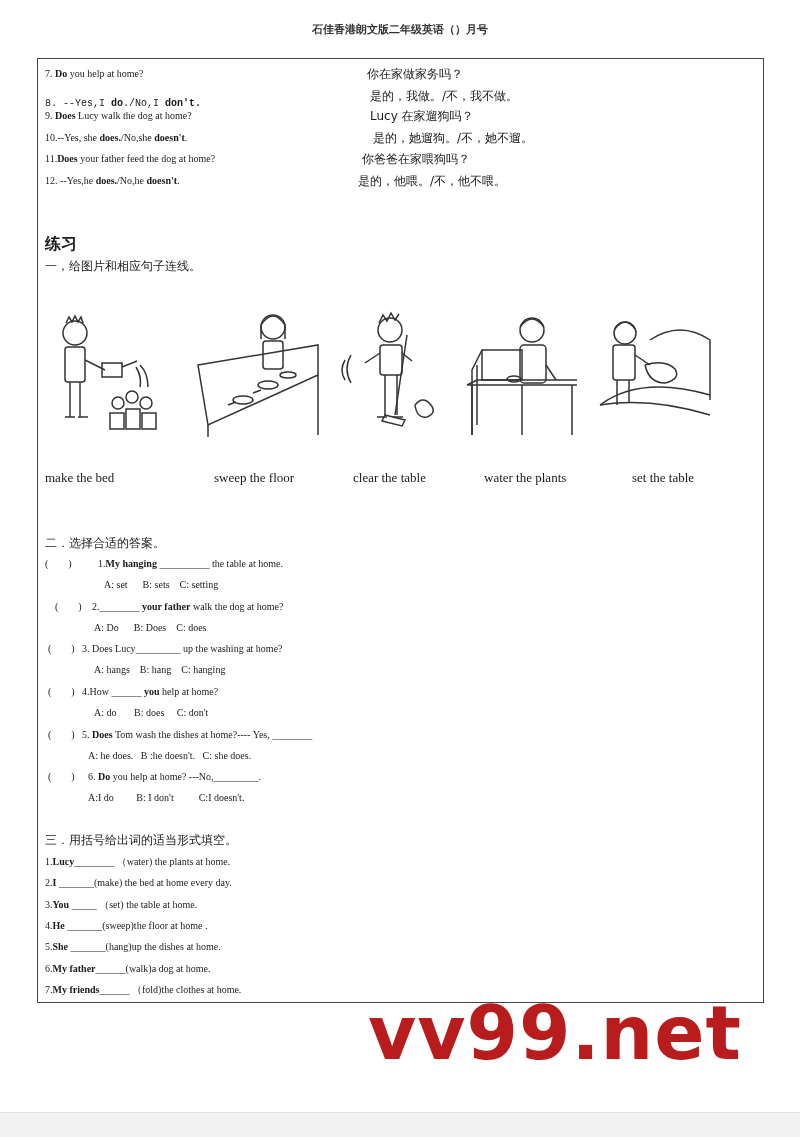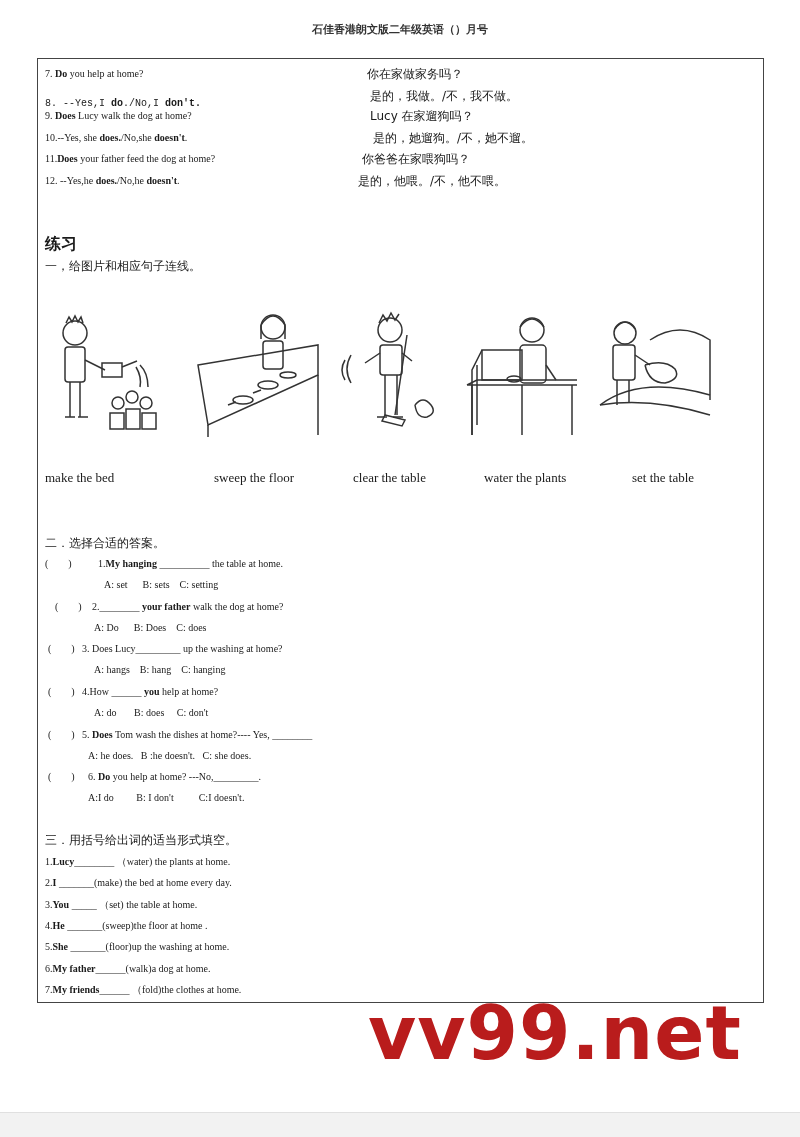--- a/index.html
+++ b/index.html
@@ -166,19 +166,19 @@
     <div class="line" style="left: 88px; top: 769px;"><span>6. </span><b>Do</b><span> you help at home?                   ---No,_________.</span></div>
     <div class="line" style="left: 88px; top: 790px; white-space: pre;">A:I do         B: I don't          C:I doesn't.</div>
   </div>
 
 <div class="line cn" style="left:45px; top:832px;">三．用括号给出词的适当形式填空。</div>
 <div id="part3">
     <div class="line" style="left: 45px; top: 854px;"><span>1.</span><b>Lucy</b><span>________ （water) the plants at home.</span></div>
     <div class="line" style="left: 45px; top: 875.3px;"><span>2.</span><b>I</b><span> _______(make) the bed at home every day.</span></div>
     <div class="line" style="left: 45px; top: 896.6px;"><span>3.</span><b>You</b><span> _____ （set) the table at home.</span></div>
     <div class="line" style="left: 45px; top: 917.9px;"><span>4.</span><b>He</b><span> _______(sweep)the floor at home .</span></div>
-    <div class="line" style="left: 45px; top: 939.2px;"><span>5.</span><b>She</b><span> _______(floor)up the washing at home.</span></div>
+    <div class="line" style="left: 45px; top: 939.2px;"><span>5.</span><b>She</b><span> _______(hang)up the dishes at home.</span></div>
     <div class="line" style="left: 45px; top: 960.5px;"><span>6.</span><b>My father</b><span>______(walk)a dog at home.</span></div>
     <div class="line" style="left: 45px; top: 981.8px;"><span>7.</span><b>My friends</b><span>______ （fold)the clothes at home.</span></div>
   </div>
 
 <div class="watermark">vv99.net</div>
 <div class="bottom-bar"></div>
 
 </body></html>

